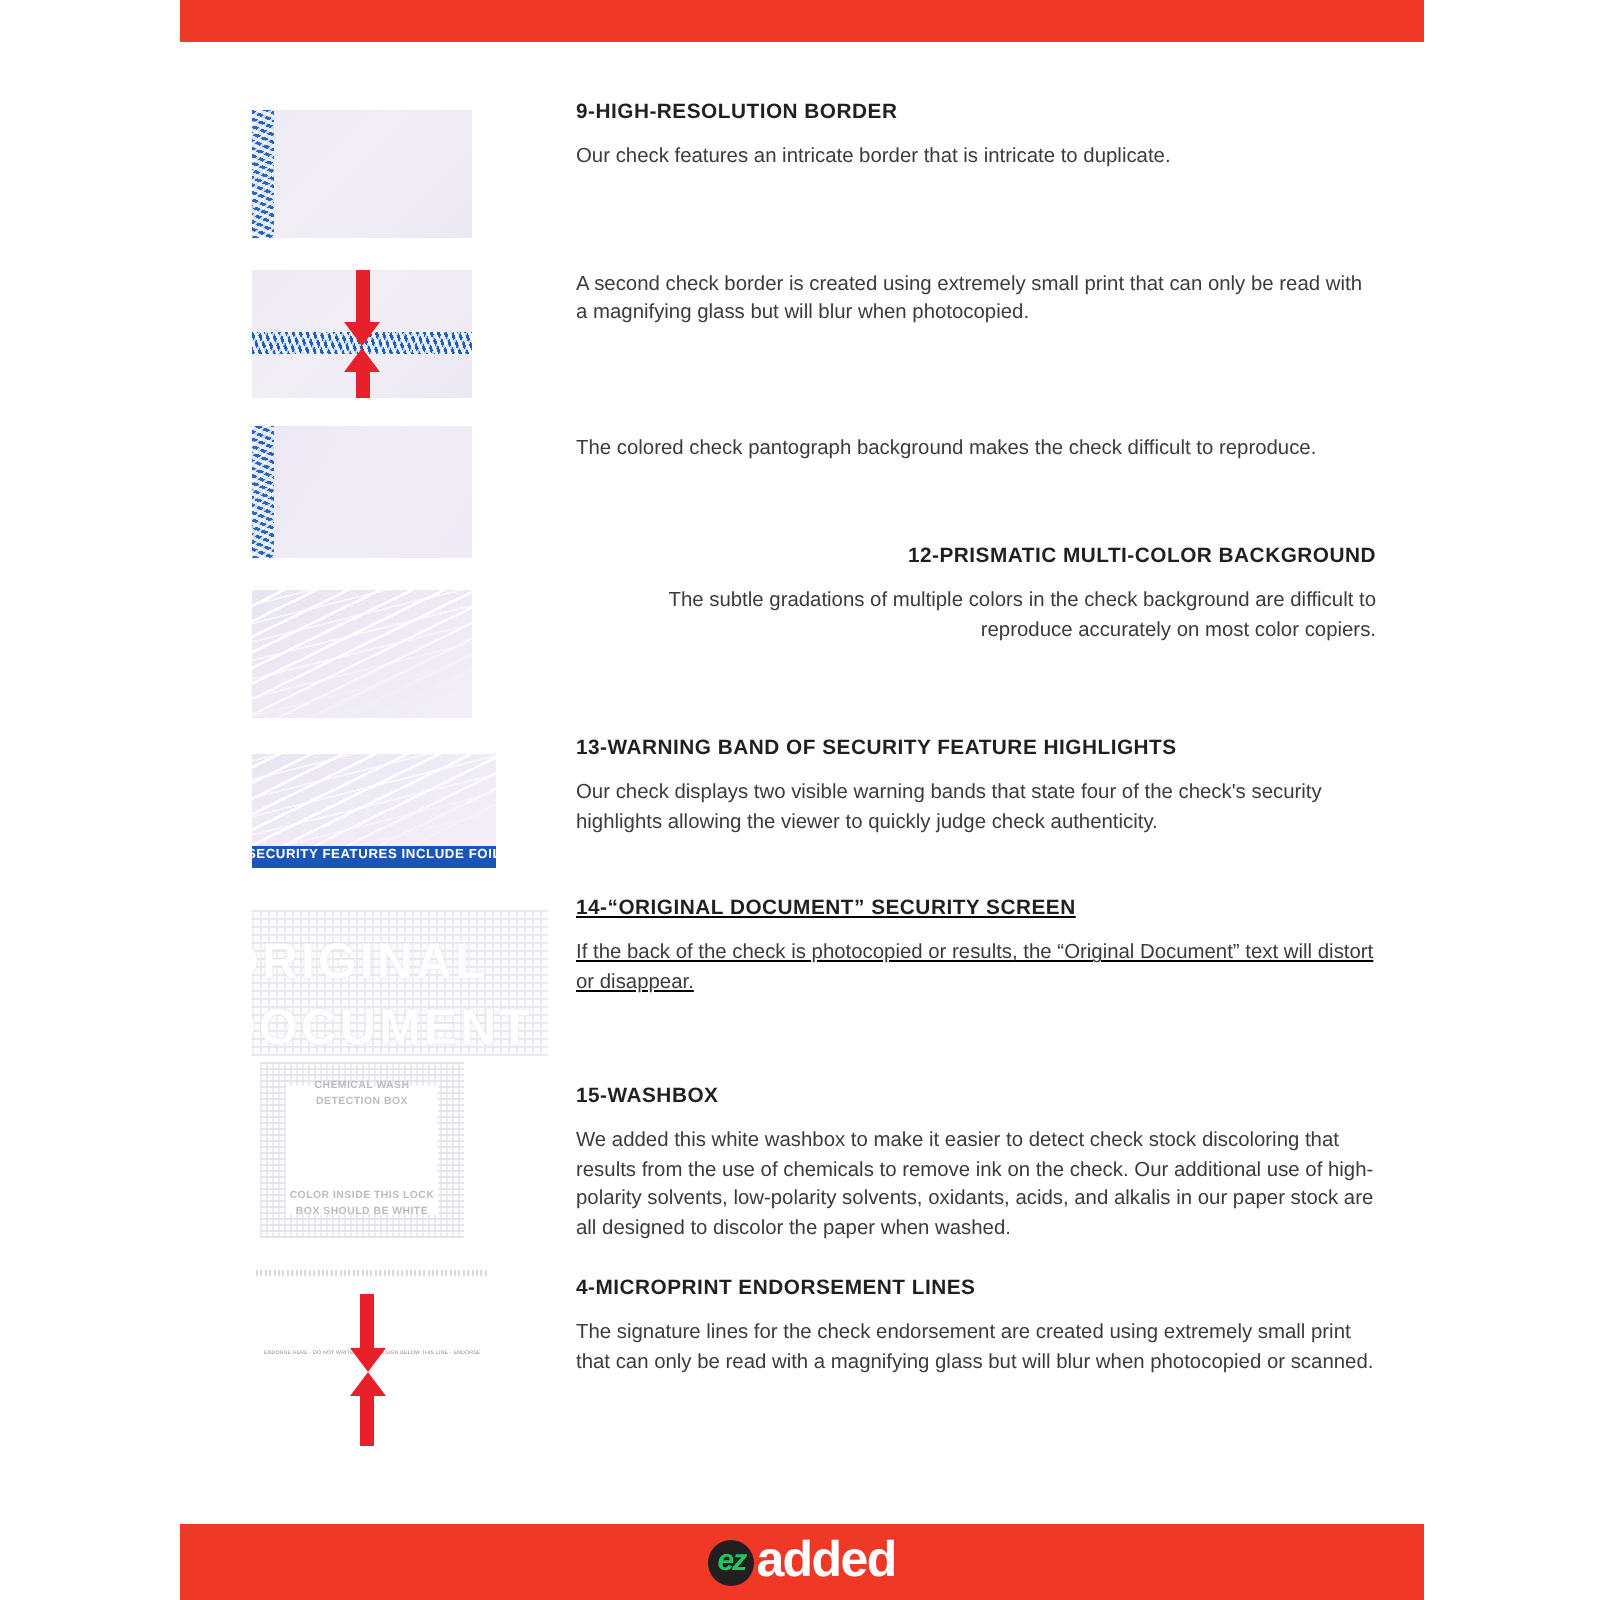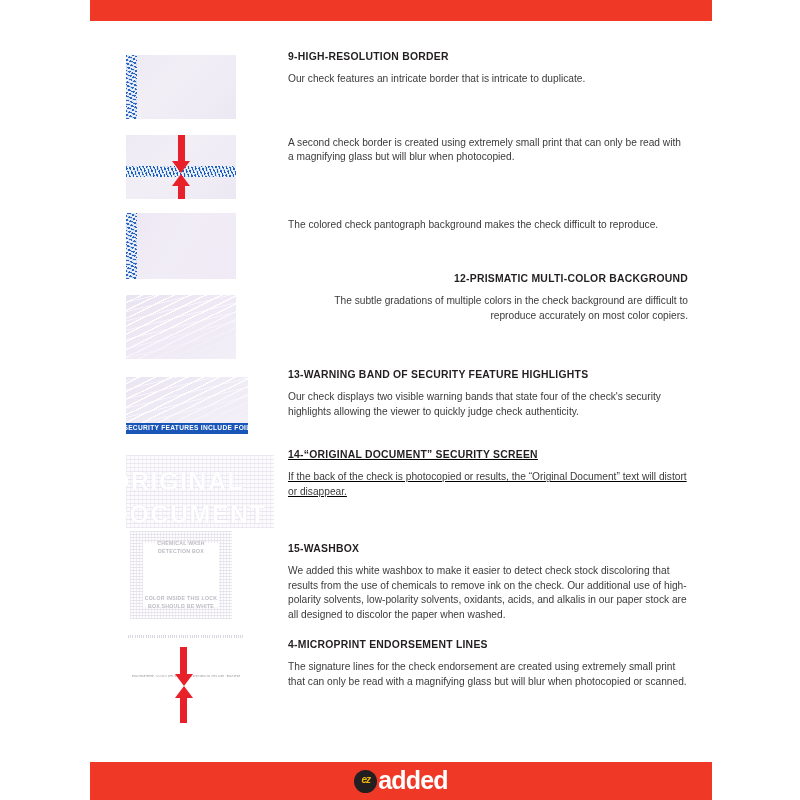--- a/index.html
+++ b/index.html
@@ -44,22 +44,22 @@
     width: 23px;
     height: 23px;
     border-radius: 50%;
     background: #231f20;
     display: flex;
     align-items: center;
     justify-content: center;
     margin-right: 1px;
   }
   .logo-mark span {
-    color: #eab308;
-    font-size: 10px;
+    color: #22c55e;
+    font-size: 15px;
     font-weight: bold;
     font-style: italic;
     letter-spacing: -1px;
     line-height: 1;
     transform: translate(0px,-1px);
   }
   .logo-word {
     color: #ffffff;
     font-size: 25px;
     font-weight: bold;

